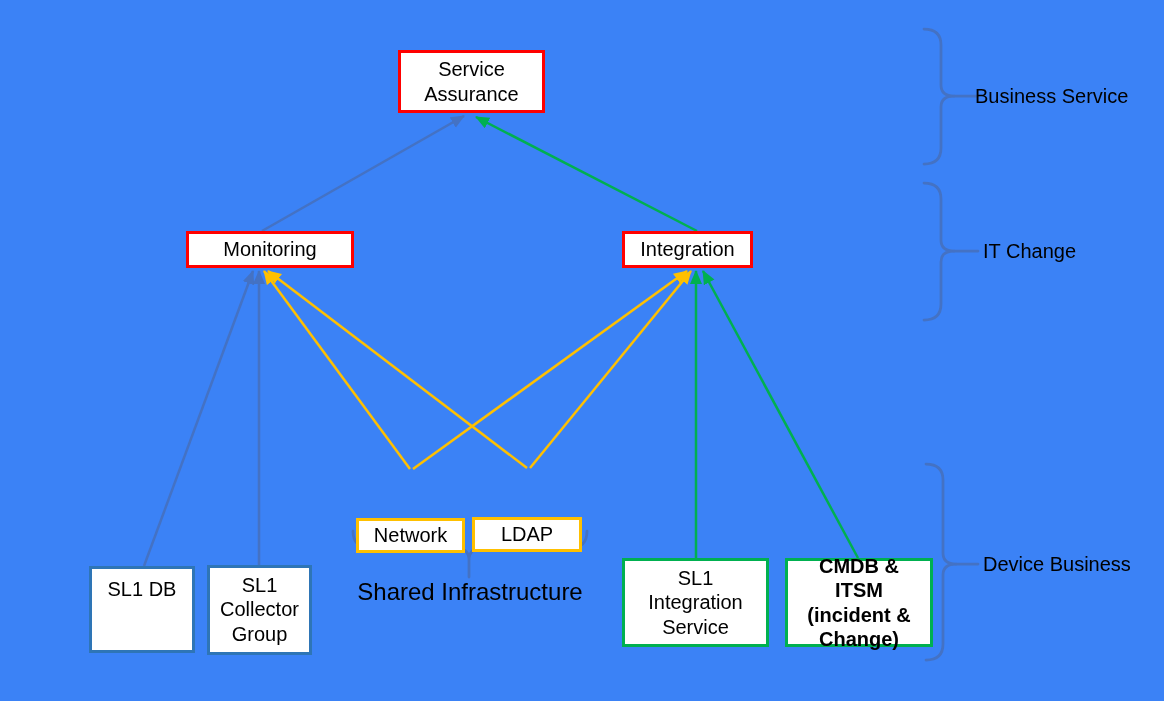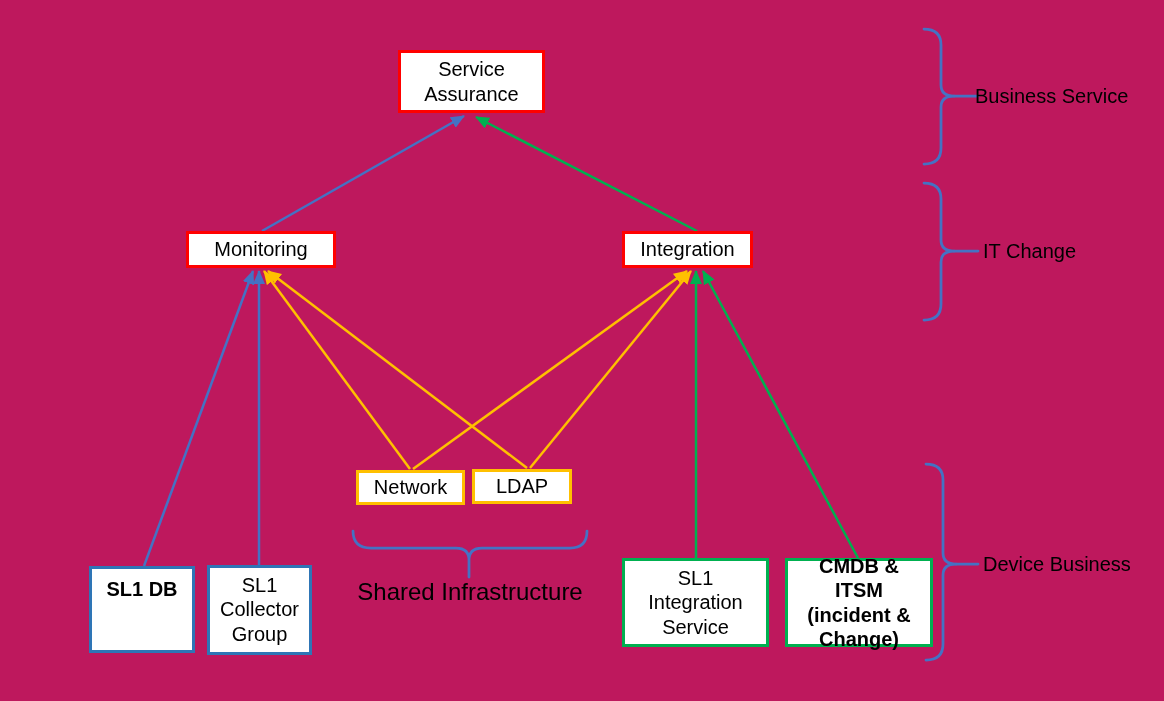--- a/index.html
+++ b/index.html
@@ -1,28 +1,28 @@
 <!DOCTYPE html>
 <html style="--c-red: #FF0000; --c-blue_line: #4472C4; --c-blue_box: #2E75B6; --c-green: #00B050; --c-yellow: #FFC000; --c-text: #000000; --c-background: #FFFFFF;"><head>
 <meta charset="utf-8">
 <style>
   html,body{margin:0;padding:0;background:#fff;}
   .canvas{
-    position:relative;width:1164px;height:701px;background:#be185d;
+    position:relative;width:1164px;height:701px;background:#3b82f6;
     font-family:"Liberation Sans",sans-serif;color:#000;overflow:hidden;
   }
   .layer{position:absolute;left:0;top:0;width:1164px;height:701px;}
   .node{
     position:absolute;box-sizing:border-box;background:#fff;
     display:flex;align-items:center;justify-content:center;text-align:center;
     font-size:20px;line-height:1.22;z-index:2;
   }
   .node.red{border:3.5px solid var(--c-red);}
   .node.blue{border:3px solid var(--c-blue_box);}
-  .node.yellow{border:3px solid var(--c-yellow);}
+  .node.yellow{border:3px solid var(--c-yellow);margin-top:48px;}
   .node.green{border:3px solid var(--c-green);}
   .node.top-align{align-items:flex-start;}
   .node .lbl{display:block;}
   .tier-label{
     position:absolute;font-size:20px;white-space:nowrap;z-index:2;
     transform:translateY(-50%);
   }
   .shared-label{
     position:absolute;font-size:24px;white-space:nowrap;z-index:2;
     transform:translateX(-50%);
@@ -68,37 +68,37 @@
     <path d="M 926 464 Q 943 464 943 480 L 943 553 Q 943 564 956 564 Q 943 564 943 575 L 943 644 Q 943 660 926 660" fill="none" stroke-width="2.75" stroke-linecap="round" stroke-linejoin="round" stroke="#4472C4"></path>
     <line x1="956" y1="564" x2="978" y2="564" stroke-width="2.75" stroke-linecap="round" stroke="#4472C4"></line>
 
     <path d="M 353 531 Q 353 548 371 548 L 456 548 Q 469 548 469 560 L 469 577 L 469 560 Q 469 548 482 548 L 570 548 Q 587 548 587 531" fill="none" stroke-width="2.75" stroke-linecap="round" stroke-linejoin="round" stroke="#4472C4"></path>
   </svg>
 
   <div class="node red" style="left:398px;top:50px;width:147px;height:63px;">
     <span class="lbl">Service Assurance</span>
   </div>
 
-  <div class="node red" style="left:186px;top:231px;width:150px;height:37px;">
+  <div class="node red" style="left:186px;top:231px;width:168px;height:37px;">
     <span class="lbl">Monitoring</span>
   </div>
 
   <div class="node red" style="left:622px;top:231px;width:131px;height:37px;">
     <span class="lbl">Integration</span>
   </div>
 
   <div class="node yellow" style="left:356px;top:470px;width:109px;height:35px;">
     <span class="lbl">Network</span>
   </div>
 
-  <div class="node yellow" style="left:472px;top:469px;width:100px;height:35px;">
+  <div class="node yellow" style="left:472px;top:469px;width:110px;height:35px;">
     <span class="lbl">LDAP</span>
   </div>
 
-  <div class="node blue top-align" style="left:89px;top:566px;width:106px;height:87px;padding-top:8px;font-weight:bold;">
+  <div class="node blue top-align" style="left:89px;top:566px;width:106px;height:87px;padding-top:8px;">
     <span class="lbl" style="width:100%;">SL1 DB</span>
   </div>
 
   <div class="node blue top-align" style="left:207px;top:565px;width:105px;height:90px;padding-top:5px;">
     <span class="lbl" style="max-width:95px;margin:0 auto;">SL1 Collector Group</span>
   </div>
 
   <div class="node green" style="left:622px;top:558px;width:147px;height:89px;">
     <span class="lbl" style="max-width:112px;margin:0 auto;">SL1 Integration Service</span>
   </div>

